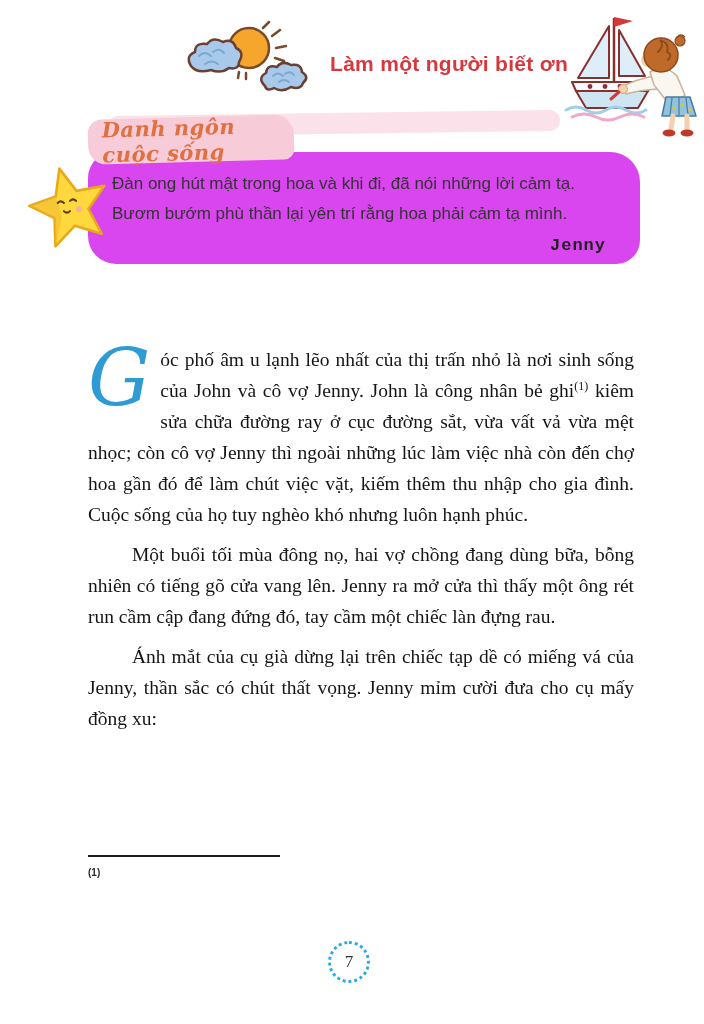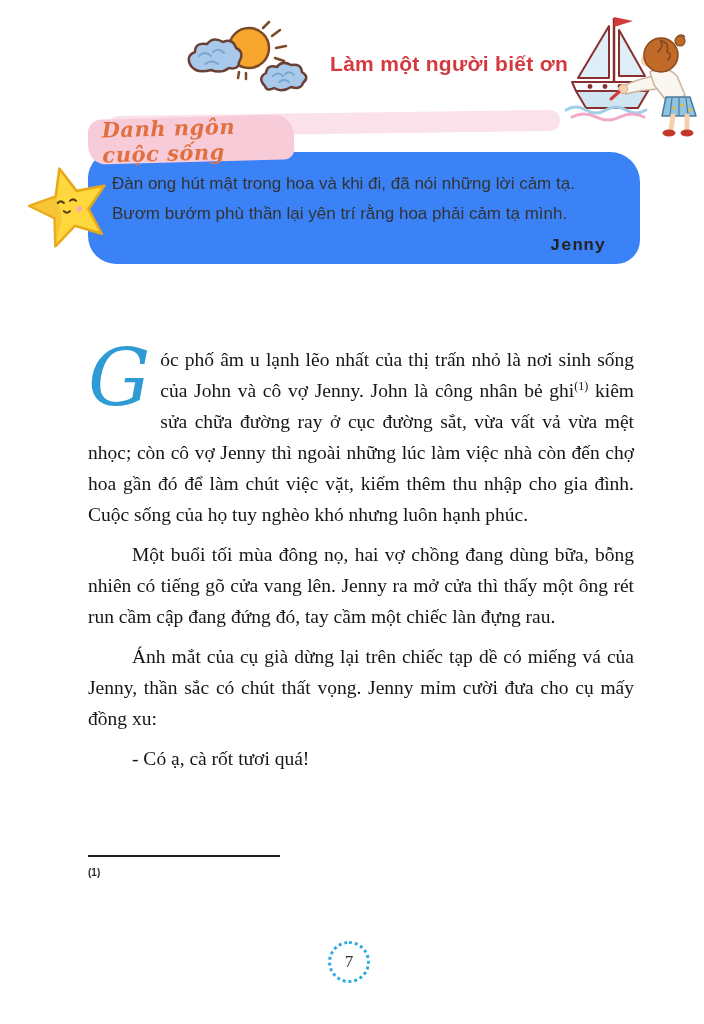--- a/index.html
+++ b/index.html
@@ -29,21 +29,21 @@
     background:#f8cbd9; border-radius:14px 20px 10px 18px;
     transform:rotate(-1.6deg); z-index:3;
     display:flex; align-items:center; padding-left:14px; box-sizing:border-box;
   }
   .banner-label {
     font-family:"DejaVu Serif", serif; font-style:italic; font-weight:bold;
     font-size:21px; color:#e0703f; letter-spacing:0.5px;
   }
   .quote-box {
     position:absolute; left:88px; top:152px; width:552px; height:112px;
-    background:#3b82f6; border-radius:26px 30px 24px 28px; z-index:1;
+    background:#d946ef; border-radius:26px 30px 24px 28px; z-index:1;
   }
   .quote-lines { padding:17px 18px 0 24px; }
   .quote-line {
     font-family:"Liberation Sans", sans-serif; font-size:17px; line-height:30px;
     color:#333333; white-space:nowrap;
   }
   .attribution {
     position:absolute; right:34px; bottom:9px;
     font-family:"Liberation Mono", monospace; font-weight:bold;
     font-size:17px; color:#222222; letter-spacing:1px;
@@ -179,21 +179,20 @@
     <circle cx="55" cy="49" r="3" fill="#f8a8b8" opacity="0.8"></circle>
   </svg>
 
 
   <div class="body-text">
     <p>
       <span class="dropcap">G</span><span>óc phố âm u lạnh lẽo nhất của thị trấn nhỏ là nơi sinh sống của John và cô vợ Jenny. John là công nhân bẻ ghi</span><span class="fn-ref">(1)</span><span> kiêm sửa chữa đường ray ở cục đường sắt, vừa vất vả vừa mệt nhọc; còn cô vợ Jenny thì ngoài những lúc làm việc nhà còn đến chợ hoa gần đó để làm chút việc vặt, kiếm thêm thu nhập cho gia đình. Cuộc sống của họ tuy nghèo khó nhưng luôn hạnh phúc.</span>
     </p>
     <p class="indent">Một buổi tối mùa đông nọ, hai vợ chồng đang dùng bữa, bỗng nhiên có tiếng gõ cửa vang lên. Jenny ra mở cửa thì thấy một ông rét run cầm cập đang đứng đó, tay cầm một chiếc làn đựng rau.</p>
     <p class="indent">Ánh mắt của cụ già dừng lại trên chiếc tạp dề có miếng vá của Jenny, thần sắc có chút thất vọng. Jenny mỉm cười đưa cho cụ mấy đồng xu:</p>
-    <p class="indent">- Có ạ, cà rốt tươi quá!</p>
   </div>
 
   <div class="footnote">
     <div class="fn-rule"></div>
     <div class="fn-body">
       <span class="fn-marker">(1)</span>
     </div>
   </div>
 
   <div class="page-num">7</div>

